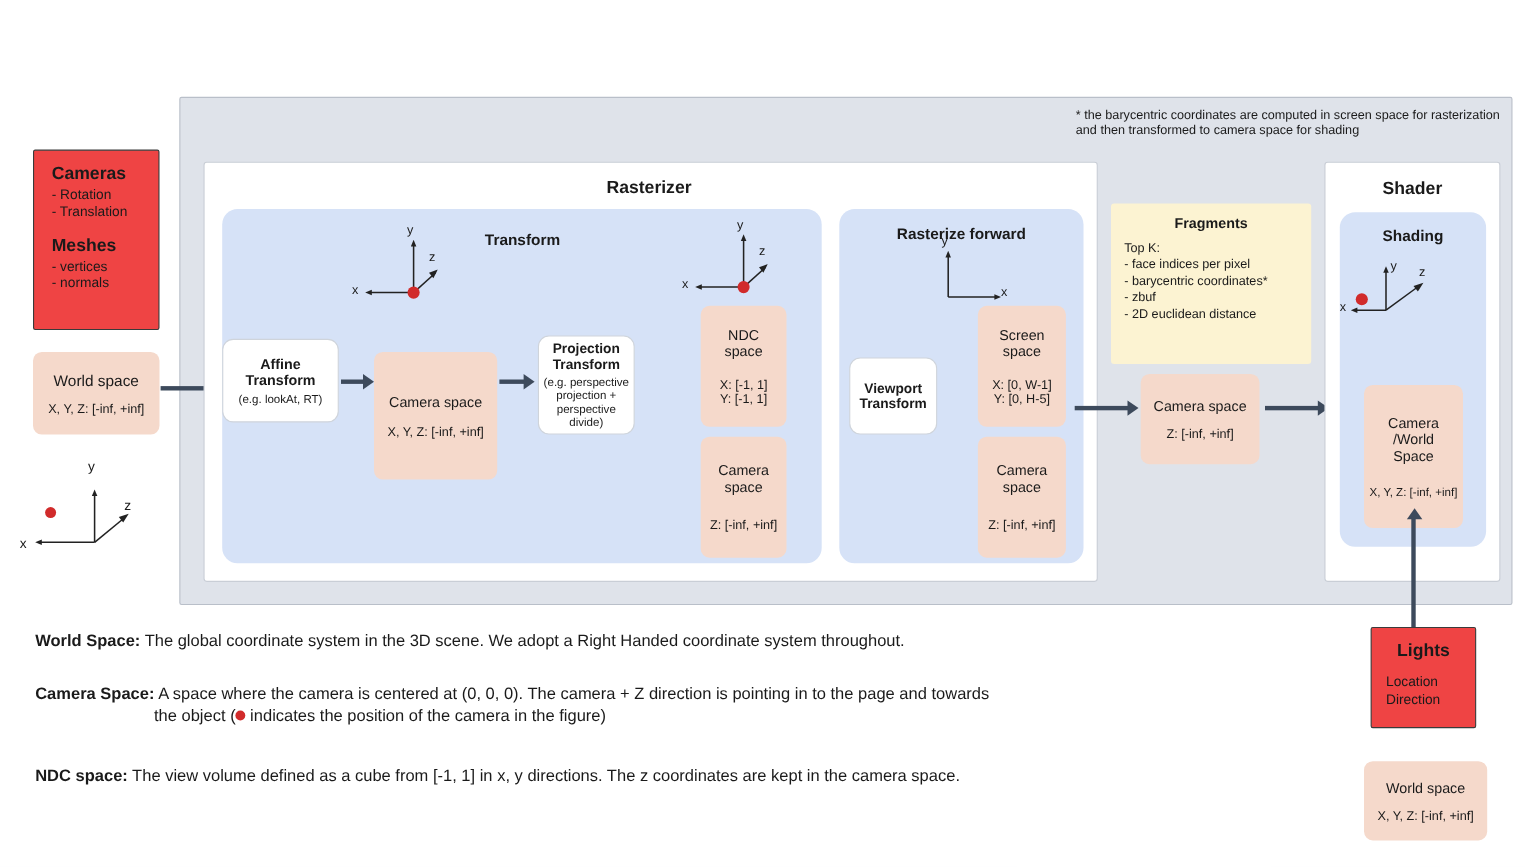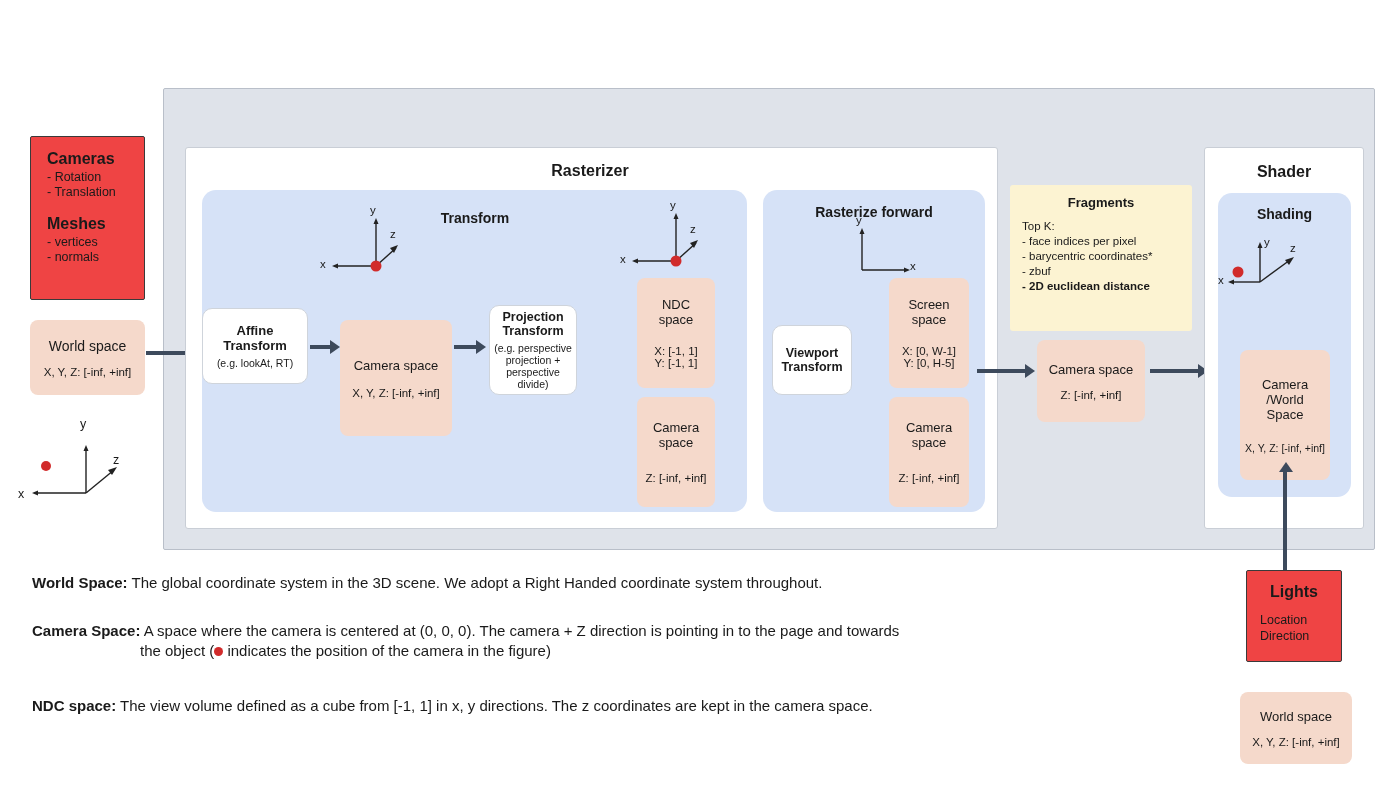--- a/index.html
+++ b/index.html
@@ -115,20 +115,21 @@
   .axis-svg { display: block; }
 </style>
 </head>
 <body>
 
 <div id="root">
 
   <div class="abs renderer-panel" style="left:163px; top:88px; width:1212px; height:462px;"></div>
 
 
+  <div class="abs t11 lbl" style="left:978px; top:98px; width:390px; color:#1a1a1a;">* the barycentric coordinates are computed in screen space for rasterization and then transformed to camera space for shading</div>
 
   <div class="abs bordered-box" style="left:30px; top:136px; width:115px; height:164px;">
     <div class="t16 b" style="margin:13px 0 2px 16px;">Cameras</div>
     <div class="t12" style="margin:2px 0 0 16px;">- Rotation</div>
     <div class="t12" style="margin:1px 0 0 16px;">- Translation</div>
     <div class="t16 b" style="margin:16px 0 2px 16px;">Meshes</div>
     <div class="t12" style="margin:2px 0 0 16px;">- vertices</div>
     <div class="t12" style="margin:1px 0 0 16px;">- normals</div>
   </div>
 
@@ -271,21 +272,21 @@
     <div class="abs arrow-h" style="left:0; top:5px; width:50px;"></div>
     <div class="abs arrow-head-r" style="left:48px; top:0px;"></div>
   </div>
 
   <div class="abs yellow-box" style="left:1010px; top:185px; width:182px; height:146px;">
     <div class="title-bold t13" style="margin-top:10px;">Fragments</div>
     <div class="t11" style="margin:10px 0 0 12px;">Top K:</div>
     <div class="t11" style="margin:3px 0 0 12px;">- face indices per pixel</div>
     <div class="t11" style="margin:3px 0 0 12px;">- barycentric coordinates*</div>
     <div class="t11" style="margin:3px 0 0 12px;">- zbuf</div>
-    <div class="t11" style="margin:3px 0 12px 12px;font-weight:bold;">- 2D euclidean distance</div>
+    <div class="t11" style="margin:3px 0 12px 12px;">- 2D euclidean distance</div>
   </div>
 
   <div class="abs peach-box ctr" style="left:1037px; top:340px; width:108px; height:82px;">
     <div class="t13" style="margin-bottom:12px;">Camera space</div>
     <div class="t11">Z: [-inf, +inf]</div>
   </div>
 
   <div class="abs" style="left:1150px; top:364px; width:62px; height:14px;">
     <div class="abs arrow-h" style="left:0; top:5px; width:50px;"></div>
     <div class="abs arrow-head-r" style="left:48px; top:0px;"></div>

